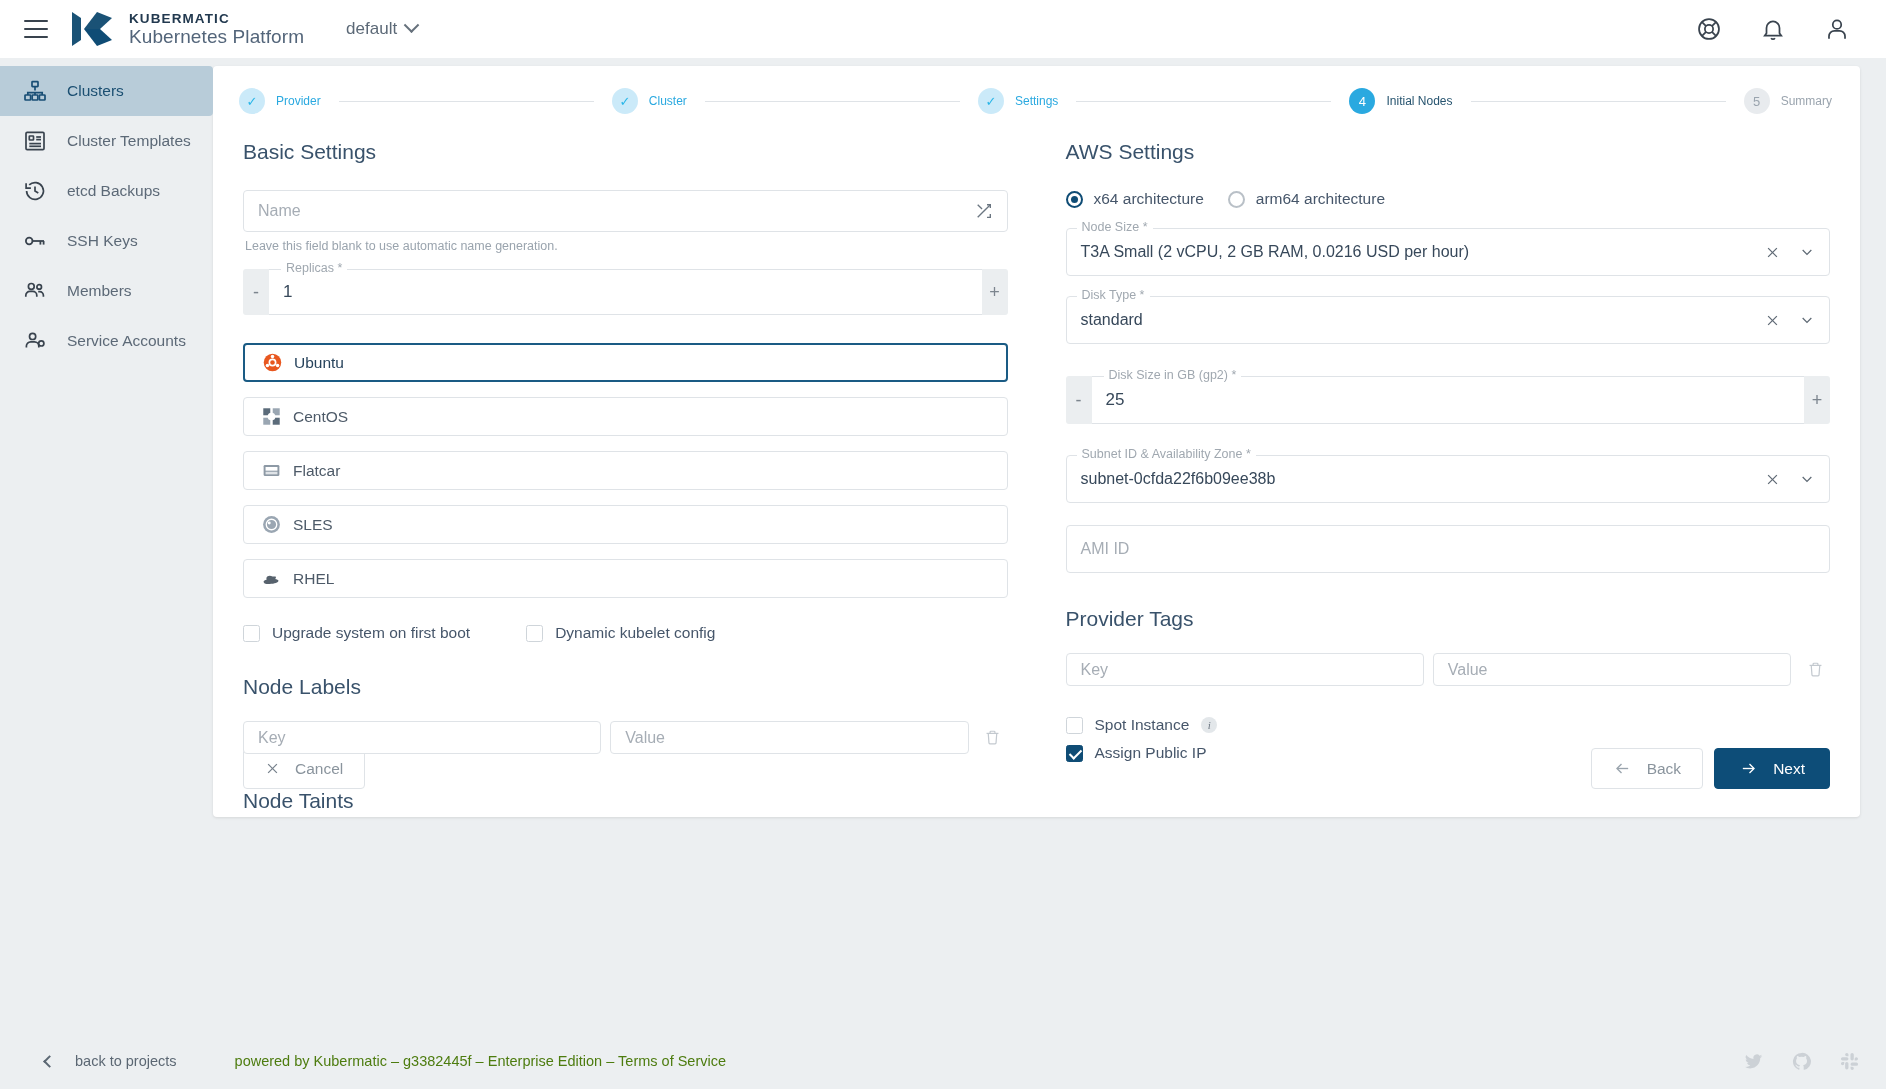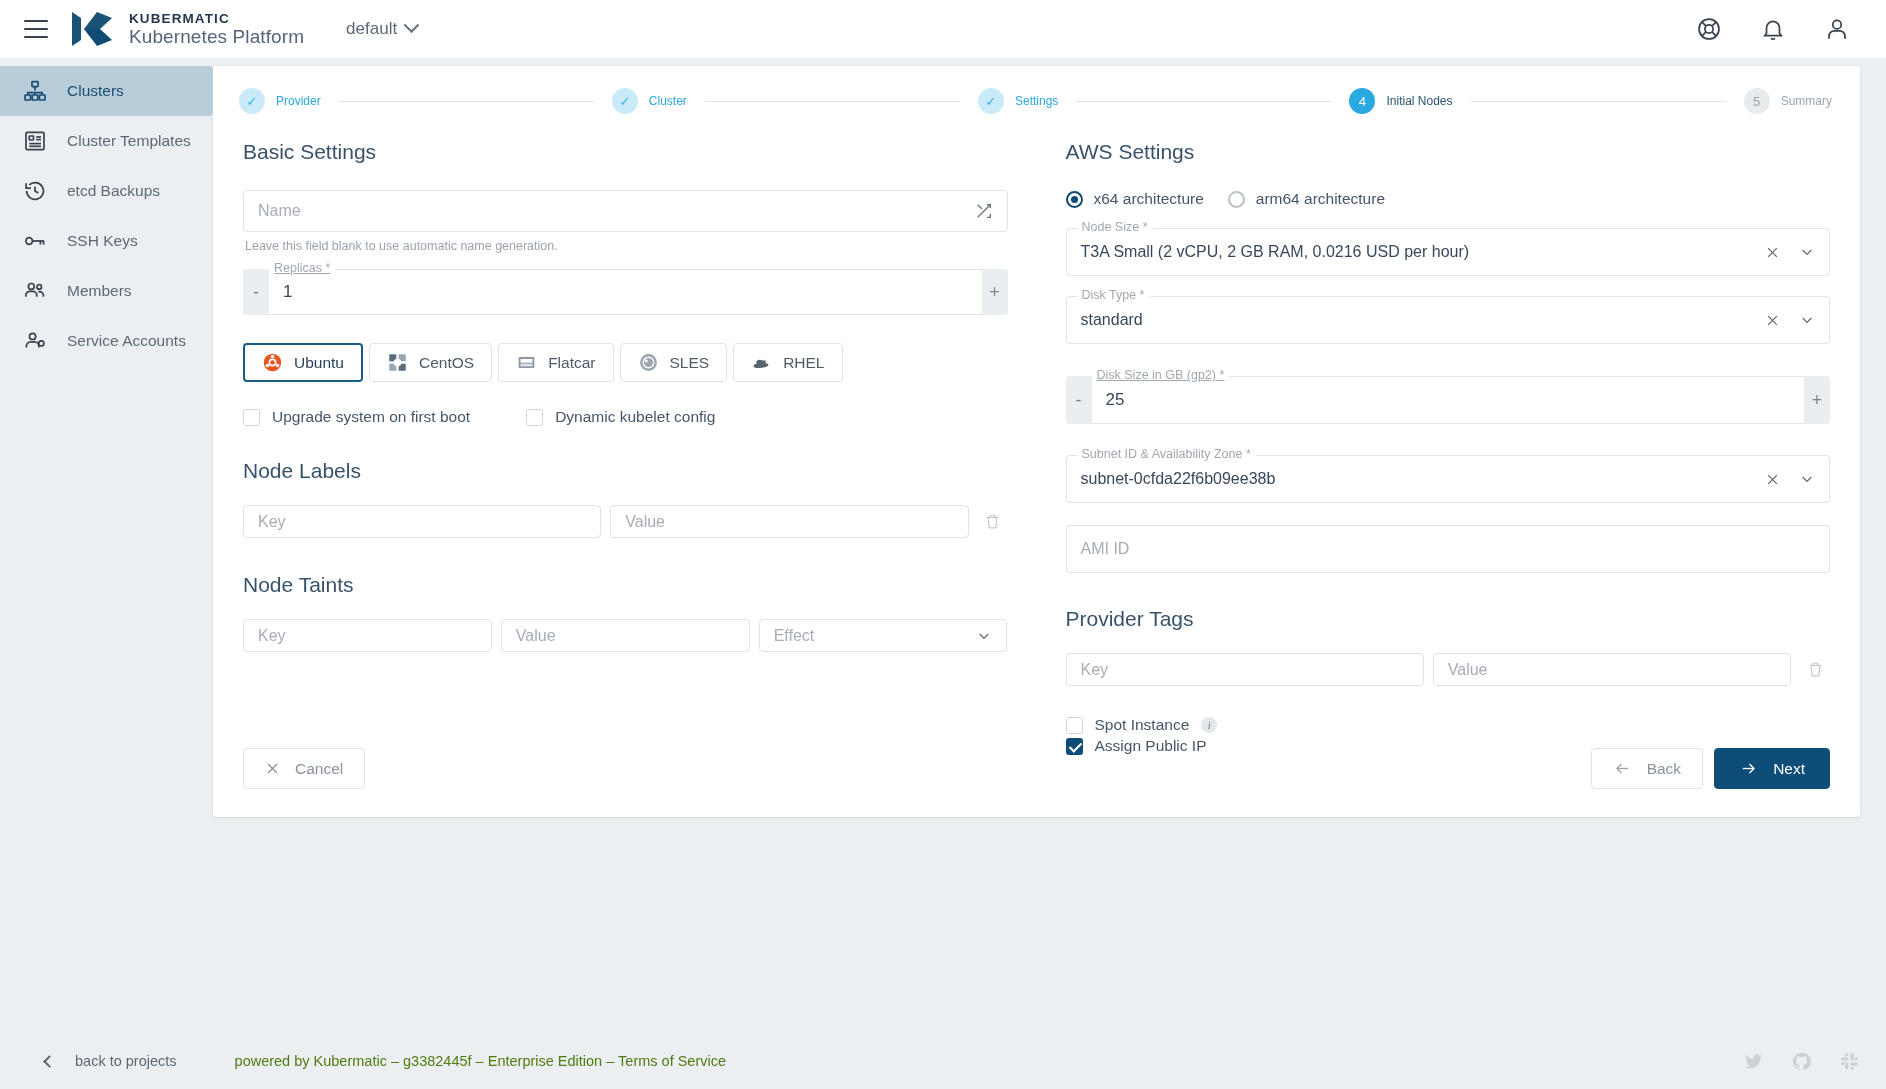--- a/index.html
+++ b/index.html
@@ -110,26 +110,26 @@
     user-select: none;
   }
   .numctl .minus { border-radius: 3px 0 0 3px; }
   .numctl .plus { border-radius: 0 3px 3px 0; }
   .numctl .mid {
     flex: 1; border: 1px solid #dfe3e7; border-left: none; border-right: none;
     background: #fff; display: flex; align-items: center; padding: 0 14px;
     position: relative; font-size: 17px; color: #37485a;
   }
   .numctl .legend {
-    position: absolute; top: -9px; left: 0; background: #fff; padding: 0 5px;
-    font-size: 12.5px; color: #a0a8b0; text-decoration: underline;
-  }
-
-  
-  .os-row { display: flex; gap: 6px; margin-top: 28px; }
+    position: absolute; top: -9px; left: 12px; background: #fff; padding: 0 5px;
+    font-size: 12.5px; color: #a0a8b0;
+  }
+
+  
+  .os-row { display: flex; gap: 15px; margin-top: 28px; flex-direction: column; }
   .os-btn {
     border: 1px solid #dfe3e7; border-radius: 4px; height: 39px; display: flex;
     align-items: center; gap: 11px; padding: 0 17px; cursor: pointer;
     font-size: 15.5px; color: #4d5a68; background: #fff;
   }
   .os-btn.selected { border: 2px solid #1a5b84; color: #27435c; }
   .os-ic { width: 21px; height: 21px; display: flex; align-items: center; justify-content: center; }
 
   
   .cb-row { display: flex; align-items: center; gap: 56px; margin-top: 26px; }
@@ -555,21 +555,21 @@
                   <path d="M6 6.2l1 13.4a1.4 1.4 0 0 0 1.4 1.3h7.2a1.4 1.4 0 0 0 1.4-1.3l1-13.4"></path>
                 </svg>
               </span>
             </div>
 
             <div class="cb" style="margin-top:30px">
               <span class="box16"></span>
               <span>Spot Instance</span>
               <span class="info-i">i</span>
             </div>
-            <div class="cb" style="margin-top:3px">
+            <div class="cb" style="margin-top:10px">
               <span class="box16 checked"></span>
               <span>Assign Public IP</span>
             </div>
           </div>
         </div>
 
         <div class="card-actions">
           <div class="btn">
             <svg width="15" height="15" viewBox="0 0 24 24" fill="none" stroke="#76818c" stroke-width="2">
               <line x1="5" y1="5" x2="19" y2="19"></line>

